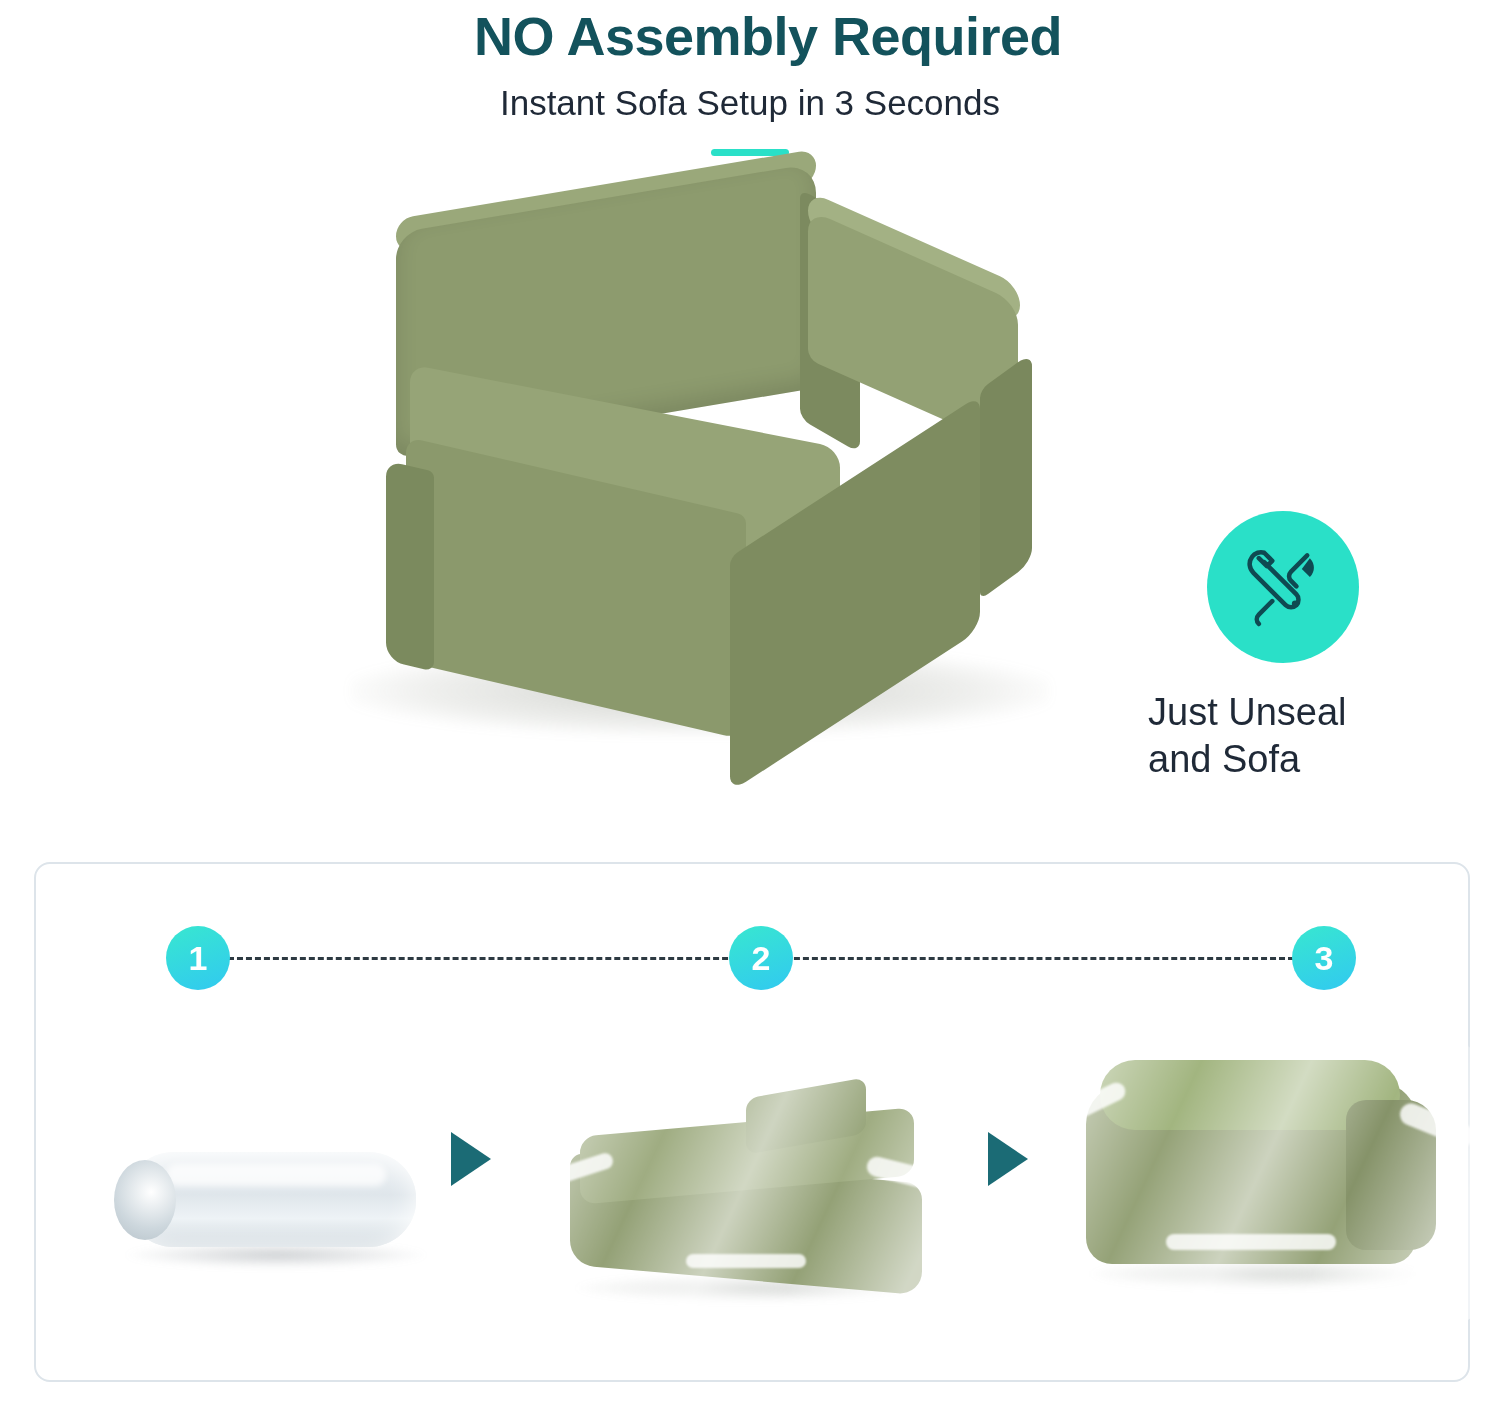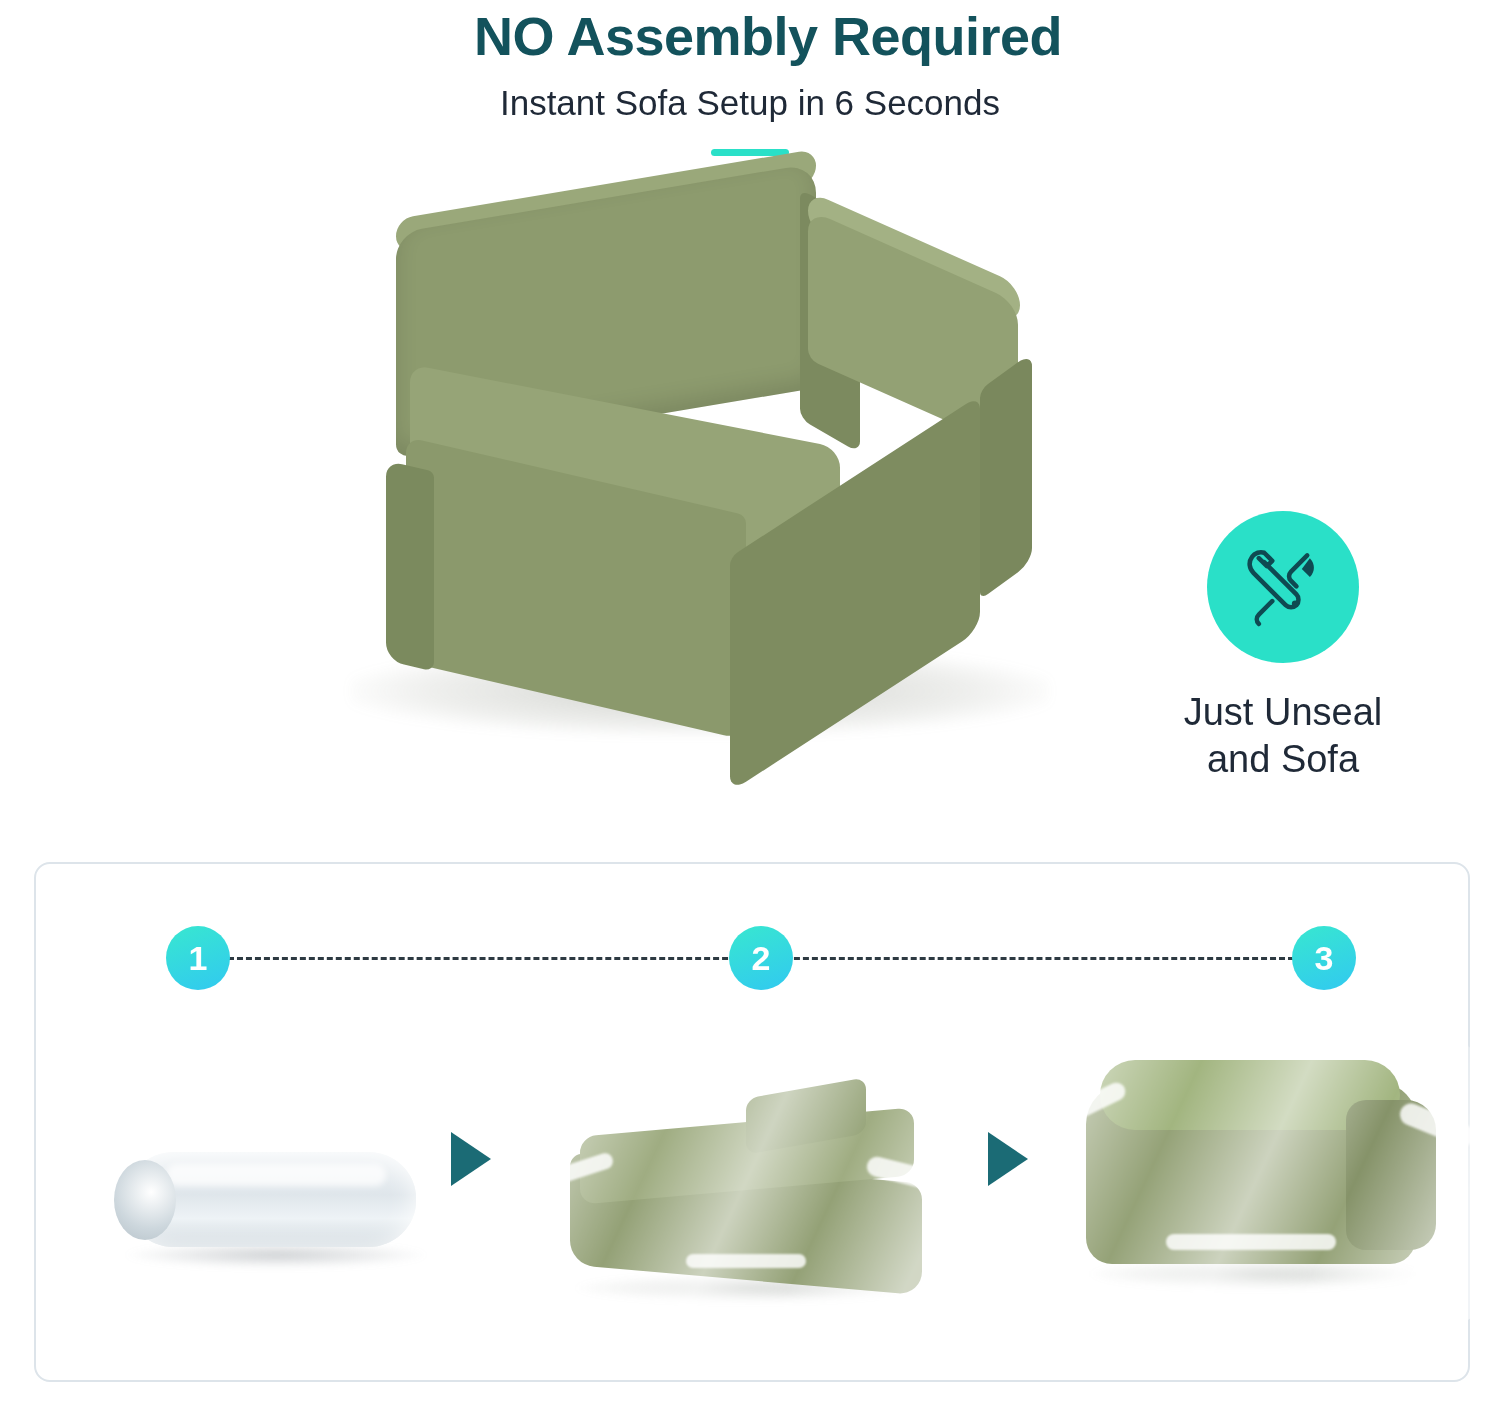--- a/index.html
+++ b/index.html
@@ -165,21 +165,21 @@
     border-radius: 16px 6px 10px 18px;
     transform: skewY(13deg);
   }
 
   
   .callout {
     position: absolute;
     right: 82px;
     top: 355px;
     width: 270px;
-    text-align: center;
+    text-align: left;
   }
   .callout-circle {
     width: 152px; height: 152px;
     border-radius: 50%;
     background: #2ae0c8;
     margin: 0 auto;
     display: flex;
     align-items: center;
     justify-content: center;
   }
@@ -362,21 +362,21 @@
     width: 330px; height: 30px;
     background: radial-gradient(ellipse at 50% 50%, rgba(115,125,115,0.32), rgba(255,255,255,0) 72%);
     filter: blur(3px);
   }
 </style>
 </head>
 <body>
 
 <div class="header">
   <div class="headline">NO Assembly Required</div>
-  <div class="subhead">Instant Sofa Setup in 6 Seconds</div>
+  <div class="subhead">Instant Sofa Setup in 3 Seconds</div>
   <div class="accent-rule"></div>
 </div>
 
 <div class="hero">
 
   <div class="sofa-wrap">
     <div class="sofa-shadow"></div>
 
     <div class="backrest-top cord"></div>
     <div class="backrest cord"></div>

